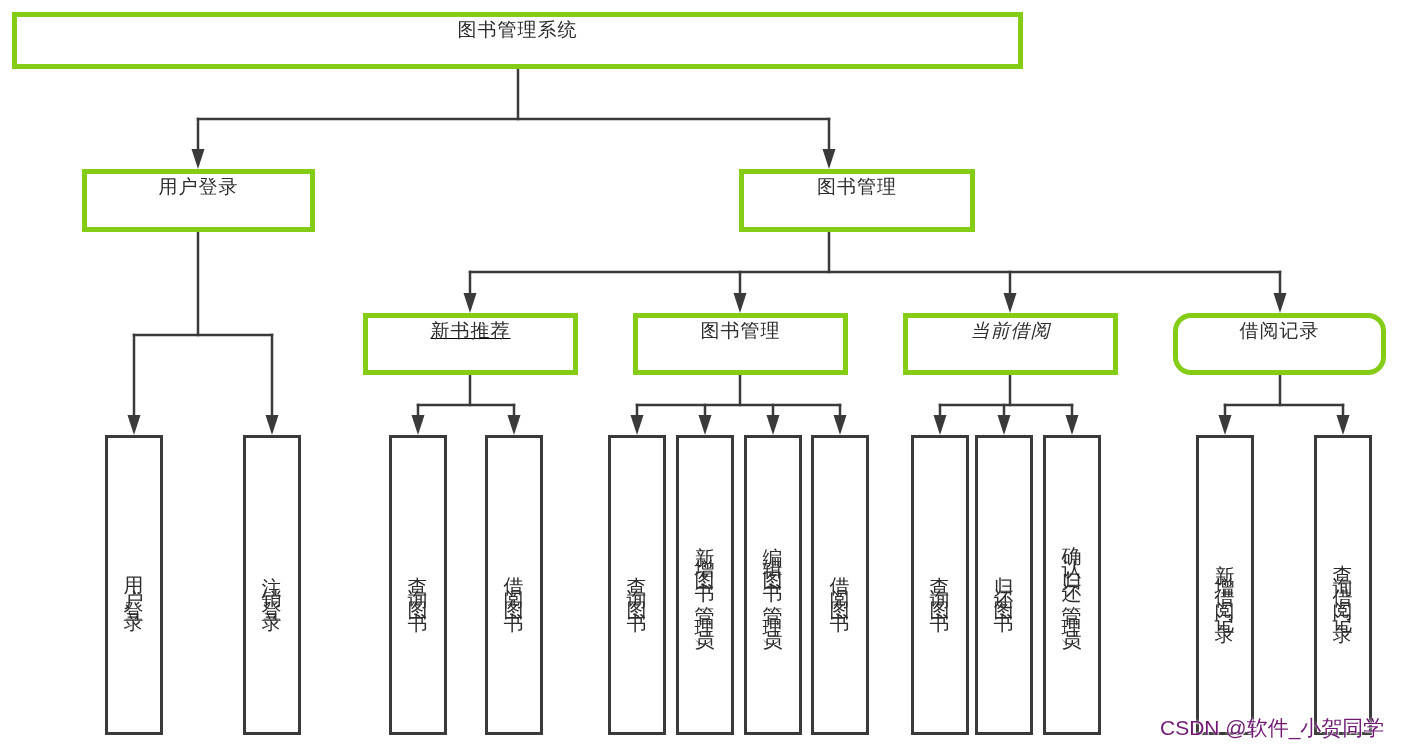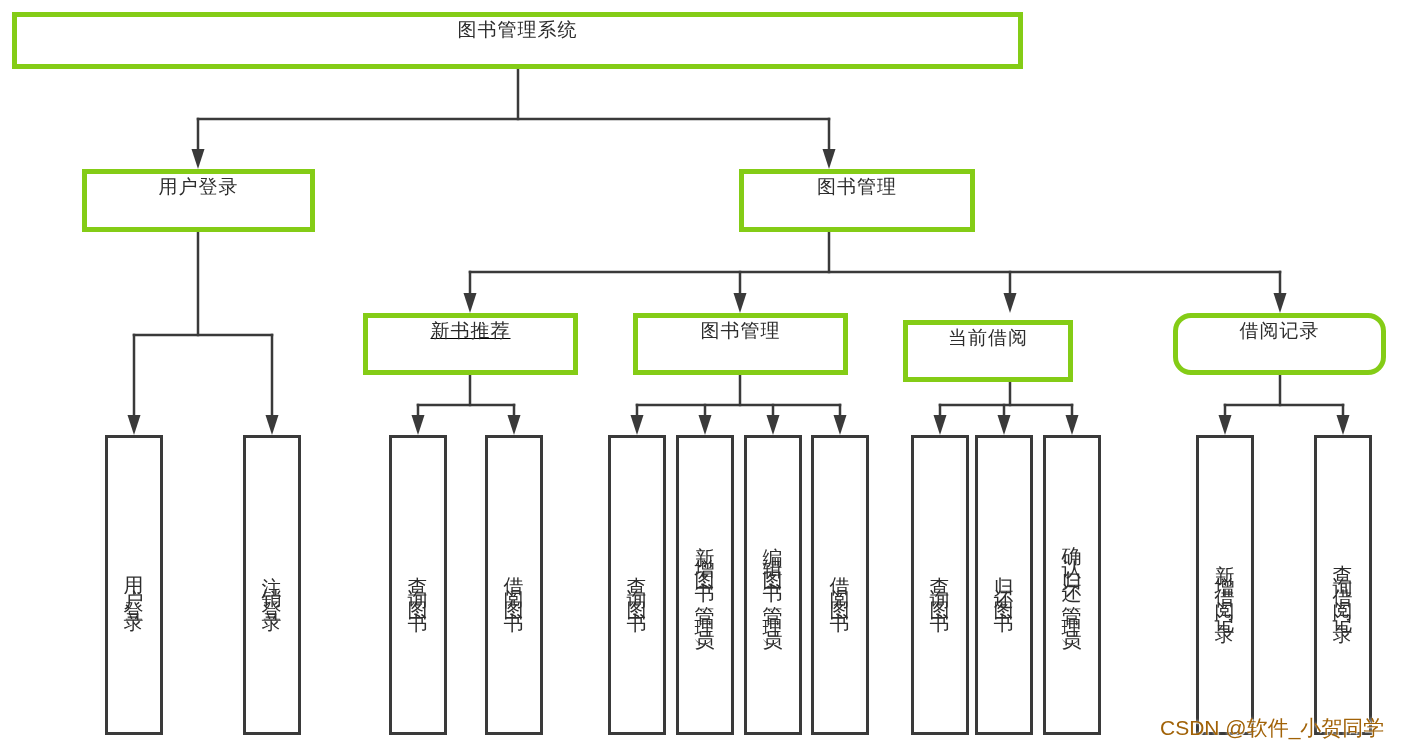--- a/index.html
+++ b/index.html
@@ -56,21 +56,21 @@
     line-height: 1;
     color: #2d2d2d;
     white-space: nowrap;
   }
   .watermark {
     position: absolute;
     left: 1160px;
     top: 714px;
     width: 245px;
     font-size: 21px;
-    color: #a16207;
+    color: #701a75;
     text-shadow: 0 0 3px rgba(255,255,255,0.95), 1px 1px 0 rgba(255,255,255,0.8);
     white-space: nowrap;
     z-index: 5;
   }
 </style>
 </head>
 <body>
 
 <div class="stage">
 
@@ -139,21 +139,21 @@
   <div class="hbox" style="left:711px; top:169px; width:236px; height:63px;margin-left:28px;">
     <span class="hlabel">图书管理</span>
   </div>
 
   <div class="hbox" style="left:363px; top:313px; width:215px; height:62px;text-decoration:underline;">
     <span class="hlabel">新书推荐</span>
   </div>
   <div class="hbox" style="left:633px; top:313px; width:215px; height:62px;">
     <span class="hlabel">图书管理</span>
   </div>
-  <div class="hbox" style="left:903px; top:320px; width:170px; height:62px;">
+  <div class="hbox" style="left:903px; top:313px; width:215px; height:62px;font-style:italic;">
     <span class="hlabel">当前借阅</span>
   </div>
   <div class="hbox" style="left:1173px; top:313px; width:213px; height:62px;border-radius:18px;">
     <span class="hlabel">借阅记录</span>
   </div>
 
   <div class="vbox" style="left:105px;">
     <span class="vlabel">用户登录</span>
   </div>
   <div class="vbox" style="left:243px;">

